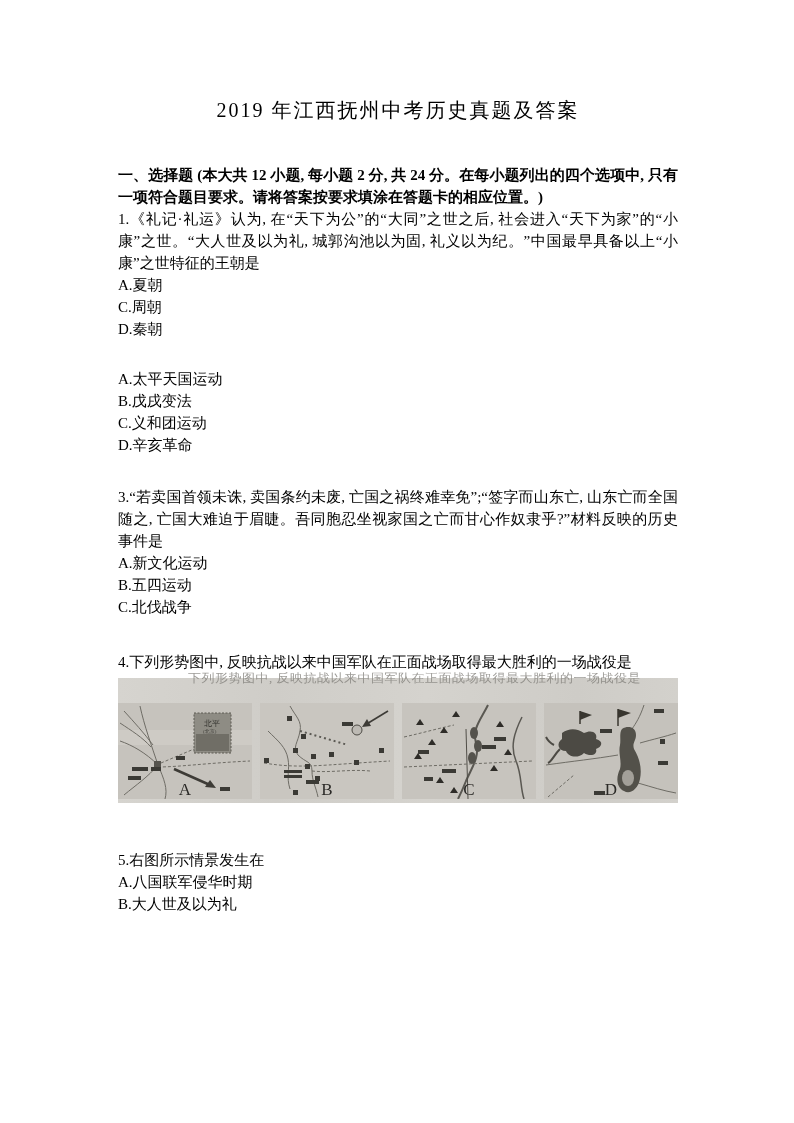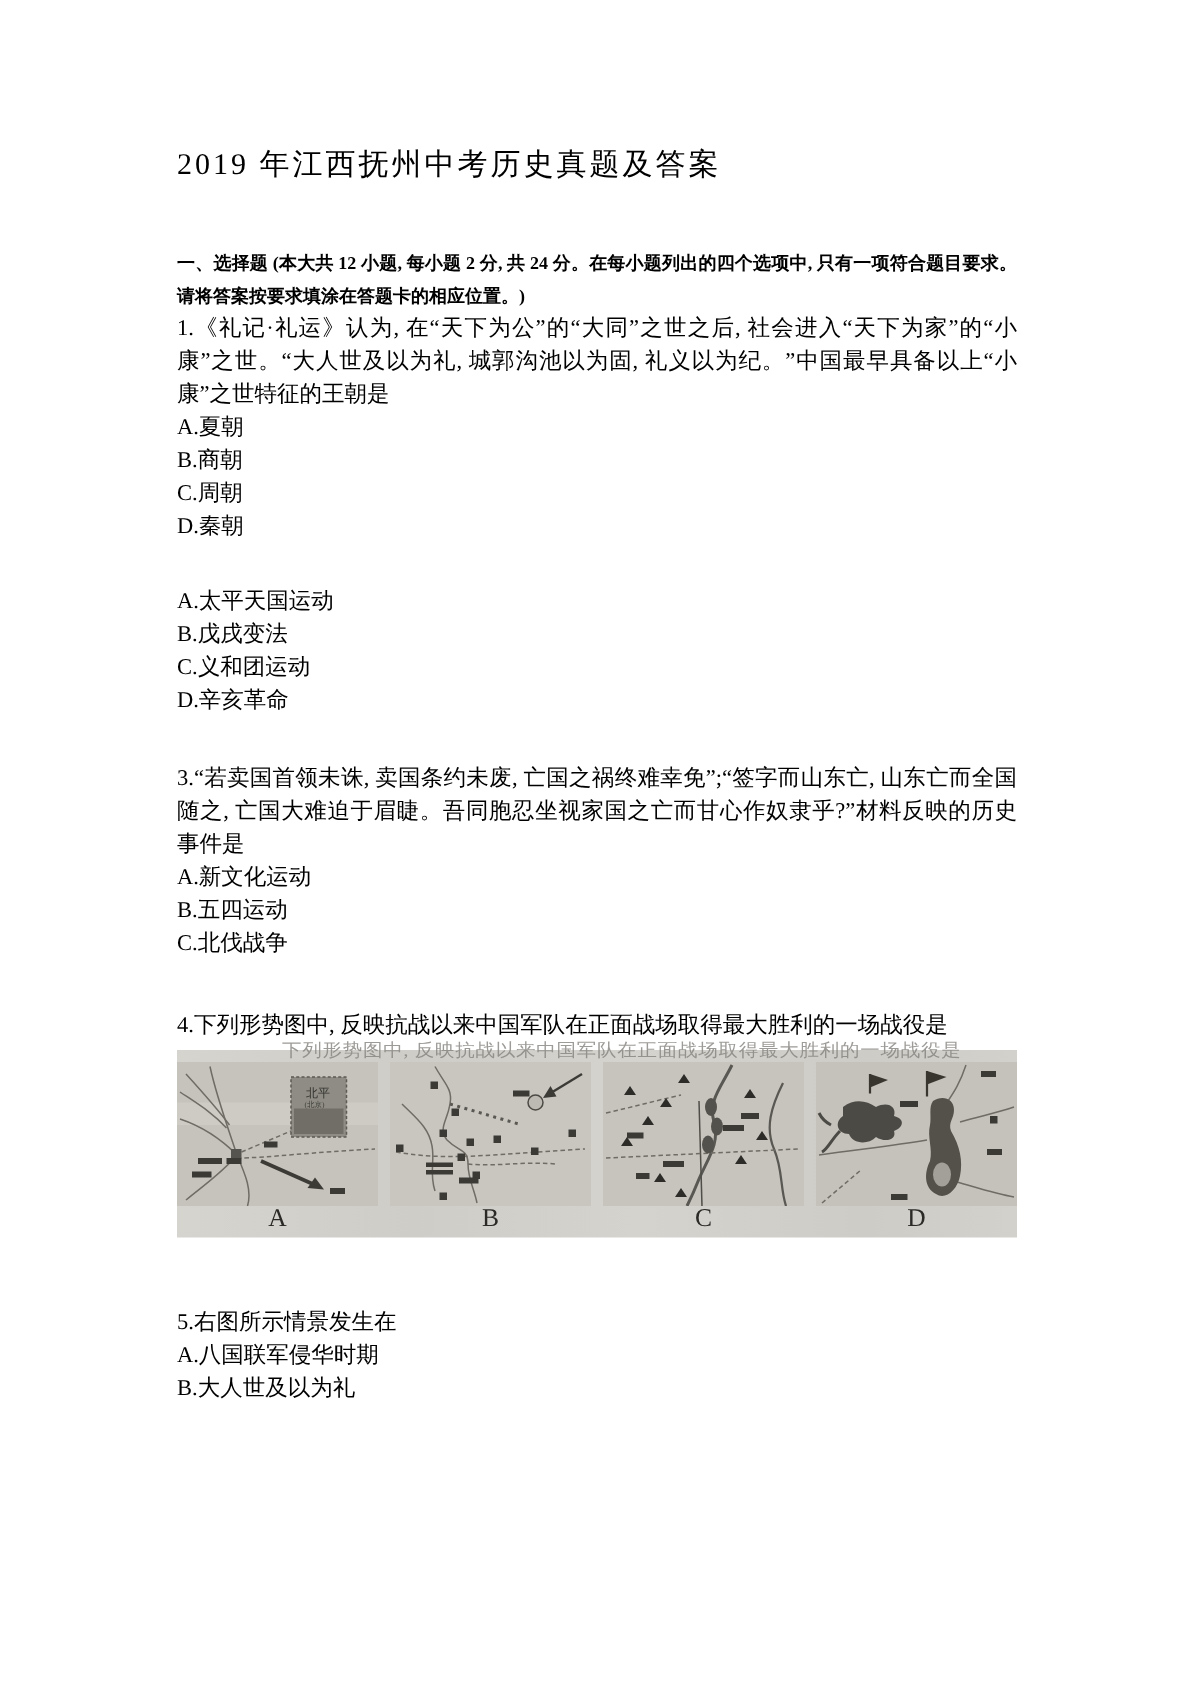--- a/index.html
+++ b/index.html
@@ -7,28 +7,29 @@
     position:relative;
     width:794px;height:1123px;
     background:#ffffff;
     font-family:"Liberation Serif","DejaVu Serif",serif;
     color:#000;
     overflow:hidden;
   }
   .content{position:absolute;left:118px;top:0;width:560px;}
   .title{
     margin-top:97px;
+    text-align:center;
     font-size:20px;line-height:26px;
     letter-spacing:2px;
     white-space:nowrap;
   }
   .section-heading{
     margin:41px 0 0 0;
     font-weight:bold;
-    font-size:12px;line-height:22px;
+    font-size:15px;line-height:22px;
     text-align:justify;
   }
   .stem{margin:0;font-size:15px;line-height:22px;text-align:justify;}
   .q2{margin-top:28px;}
   .q3{margin-top:30px;}
   .q4{margin-top:33px;}
   .q5{margin-top:46px;}
   .option{font-size:15px;line-height:22px;height:22px;}
   
   .photo{
@@ -36,21 +37,21 @@
     margin-top:5px;
     width:560px;height:125px;
     background:linear-gradient(90deg,#d6d4cf,#cfcdc8 28%,#d5d3ce 55%,#ceccc7 82%,#d3d1cc);
   }
   .ghost{
     position:absolute;top:-7px;left:70px;width:474px;
     font-size:13px;line-height:14px;color:#85837e;opacity:.8;
     white-space:nowrap;overflow:hidden;letter-spacing:.5px;
     transform:scaleY(.92);
   }
-  .panels{position:absolute;top:8px;left:0;display:flex;gap:8px;}
+  .panels{position:absolute;top:25px;left:0;display:flex;gap:8px;}
   .panels svg{display:block;}
   .plabels{position:absolute;top:102px;left:0;width:560px;display:flex;gap:8px;}
   .plabels span{
     display:block;width:134px;text-align:center;
     font-size:17px;line-height:20px;color:#2b2a27;
     font-family:"Liberation Serif","DejaVu Serif",serif;
   }
   .mapline{stroke:#6e6c65;stroke-width:1;fill:none;}
   .mapdash{stroke:#6e6c65;stroke-width:1;fill:none;stroke-dasharray:3 2;}
   .speck{fill:#3b3a35;}
@@ -61,21 +62,20 @@
 <div class="page">
   <div class="content">
 
     <div class="title">2019 年江西抚州中考历史真题及答案</div>
 
     <p class="section-heading">一、选择题 (本大共 12 小题, 每小题 2 分, 共 24 分。在每小题列出的四个选项中, 只有一项符合题目要求。请将答案按要求填涂在答题卡的相应位置。)</p>
 
     <div>
       <p class="stem"><span>1.</span><span>《礼记·礼运》认为, 在“天下为公”的“大同”之世之后, 社会进入“天下为家”的“小康”之世。“大人世及以为礼, 城郭沟池以为固, 礼义以为纪。”中国最早具备以上“小康”之世特征的王朝是</span></p>
       <div class="option">A.夏朝</div>
-      <div class="option">B.商朝</div>
       <div class="option">C.周朝</div>
       <div class="option">D.秦朝</div>
     </div>
 
     <div class="q2">
       <div class="option">A.太平天国运动</div>
       <div class="option">B.戊戌变法</div>
       <div class="option">C.义和团运动</div>
       <div class="option">D.辛亥革命</div>
     </div>

